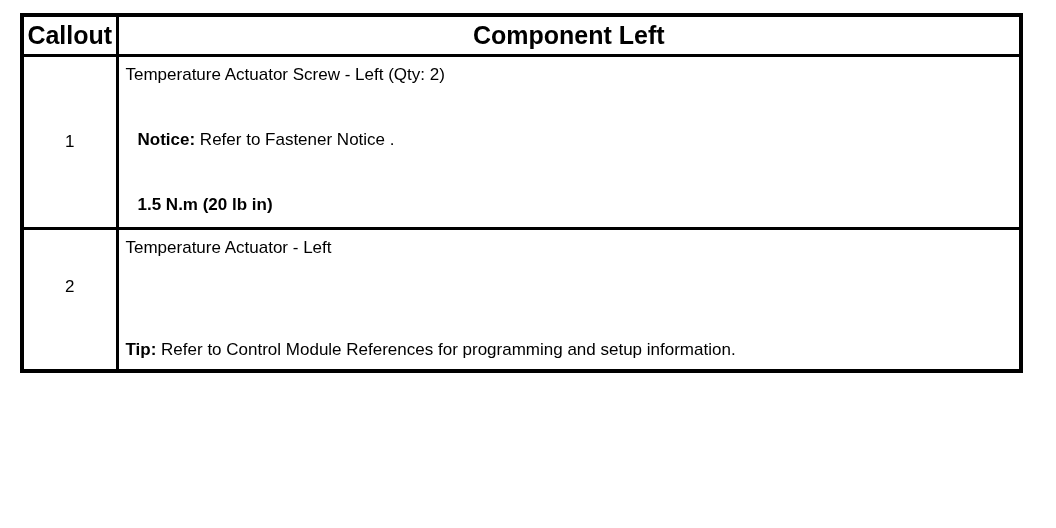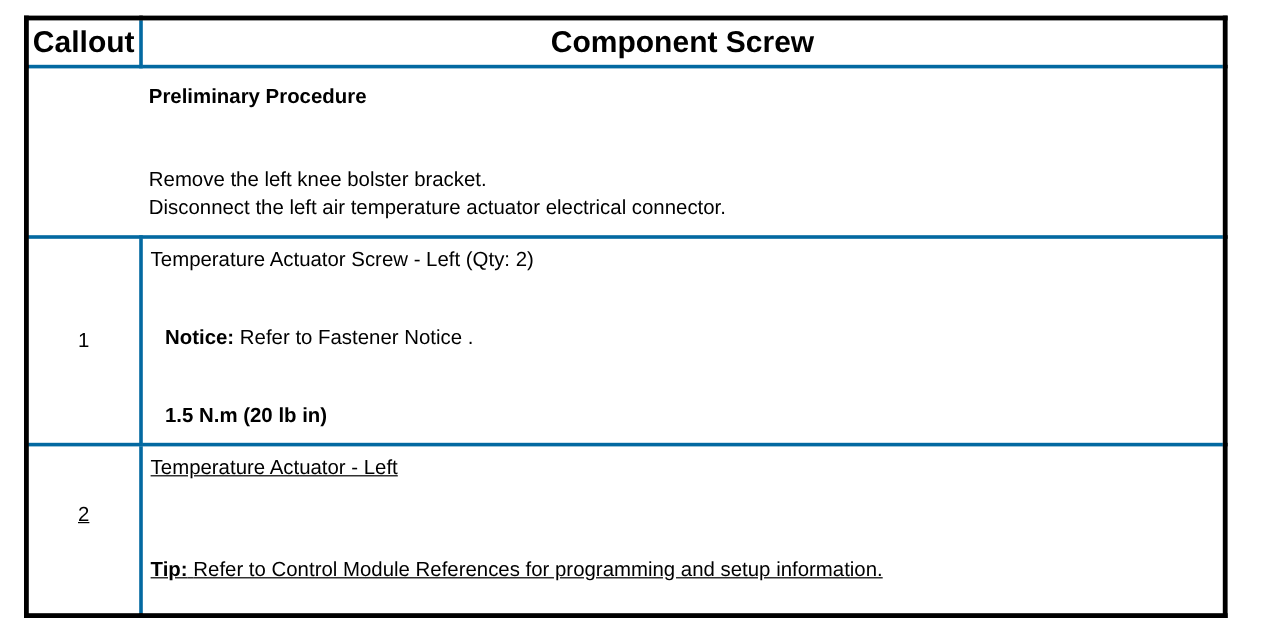--- a/index.html
+++ b/index.html
@@ -23,21 +23,21 @@
     position: absolute;
     left: 20px;
     top: 13px;
     width: 1003px;
     border-collapse: collapse;
     table-layout: fixed;
     border: 4px solid #000000;
   }
   col.col-callout { width: 95px; }
   th, td {
-    border: 3px solid #0369a1;
+    border: 3px solid #000000;
     padding: 0;
     vertical-align: top;
   }
   th {
     font-size: 25px;
     font-weight: bold;
     line-height: 26px;
     text-align: center;
     vertical-align: middle;
     height: 40px;
@@ -53,51 +53,44 @@
   }
   td.td-component {
     padding: 6px 8px 6px 7px;
   }
   td.td-callout {
     text-align: center;
     vertical-align: middle;
     font-size: 17px;
   }
   tr.data-row-1 td { height: 173px; }
-  tr.data-row-2 td { height: 143px; text-decoration: underline; }
+  tr.data-row-2 td { height: 143px; }
   tr.data-row-2 td.td-callout { padding-bottom: 26px; }
   p { margin: 0; }
   .bold { font-weight: bold; }
   .after-title { margin-top: 46px; }
   .gap-row1 { margin-top: 42px; padding-left: 12px; }
-  .gap-row2 { margin-top: 62px; }
+  .gap-row2 { margin-top: 79px; }
 </style>
 </head>
 <body>
 
 <div class="page">
   <table class="callout-table">
     <colgroup>
       <col class="col-callout">
       <col class="col-component">
     </colgroup>
     <thead>
       <tr>
         <th class="th-callout">Callout</th>
-        <th class="th-component">Component Screw</th>
+        <th class="th-component">Component Left</th>
       </tr>
     </thead>
     <tbody>
-      <tr>
-        <td colspan="2" class="td-preliminary">
-          <p class="bold">Preliminary Procedure</p>
-          <p class="after-title">Remove the left knee bolster bracket.</p>
-          <p>Disconnect the left air temperature actuator electrical connector.</p>
-        </td>
-      </tr>
       <tr class="data-row-1">
         <td class="td-callout">1</td>
         <td class="td-component">
           <p>Temperature Actuator Screw - Left (Qty: 2)</p>
           <p class="gap-row1"><b>Notice:</b> <span>Refer to Fastener Notice .</span></p>
           <p class="bold gap-row1">1.5 N.m (20 lb in)</p>
         </td>
       </tr>
       <tr class="data-row-2">
         <td class="td-callout">2</td>

